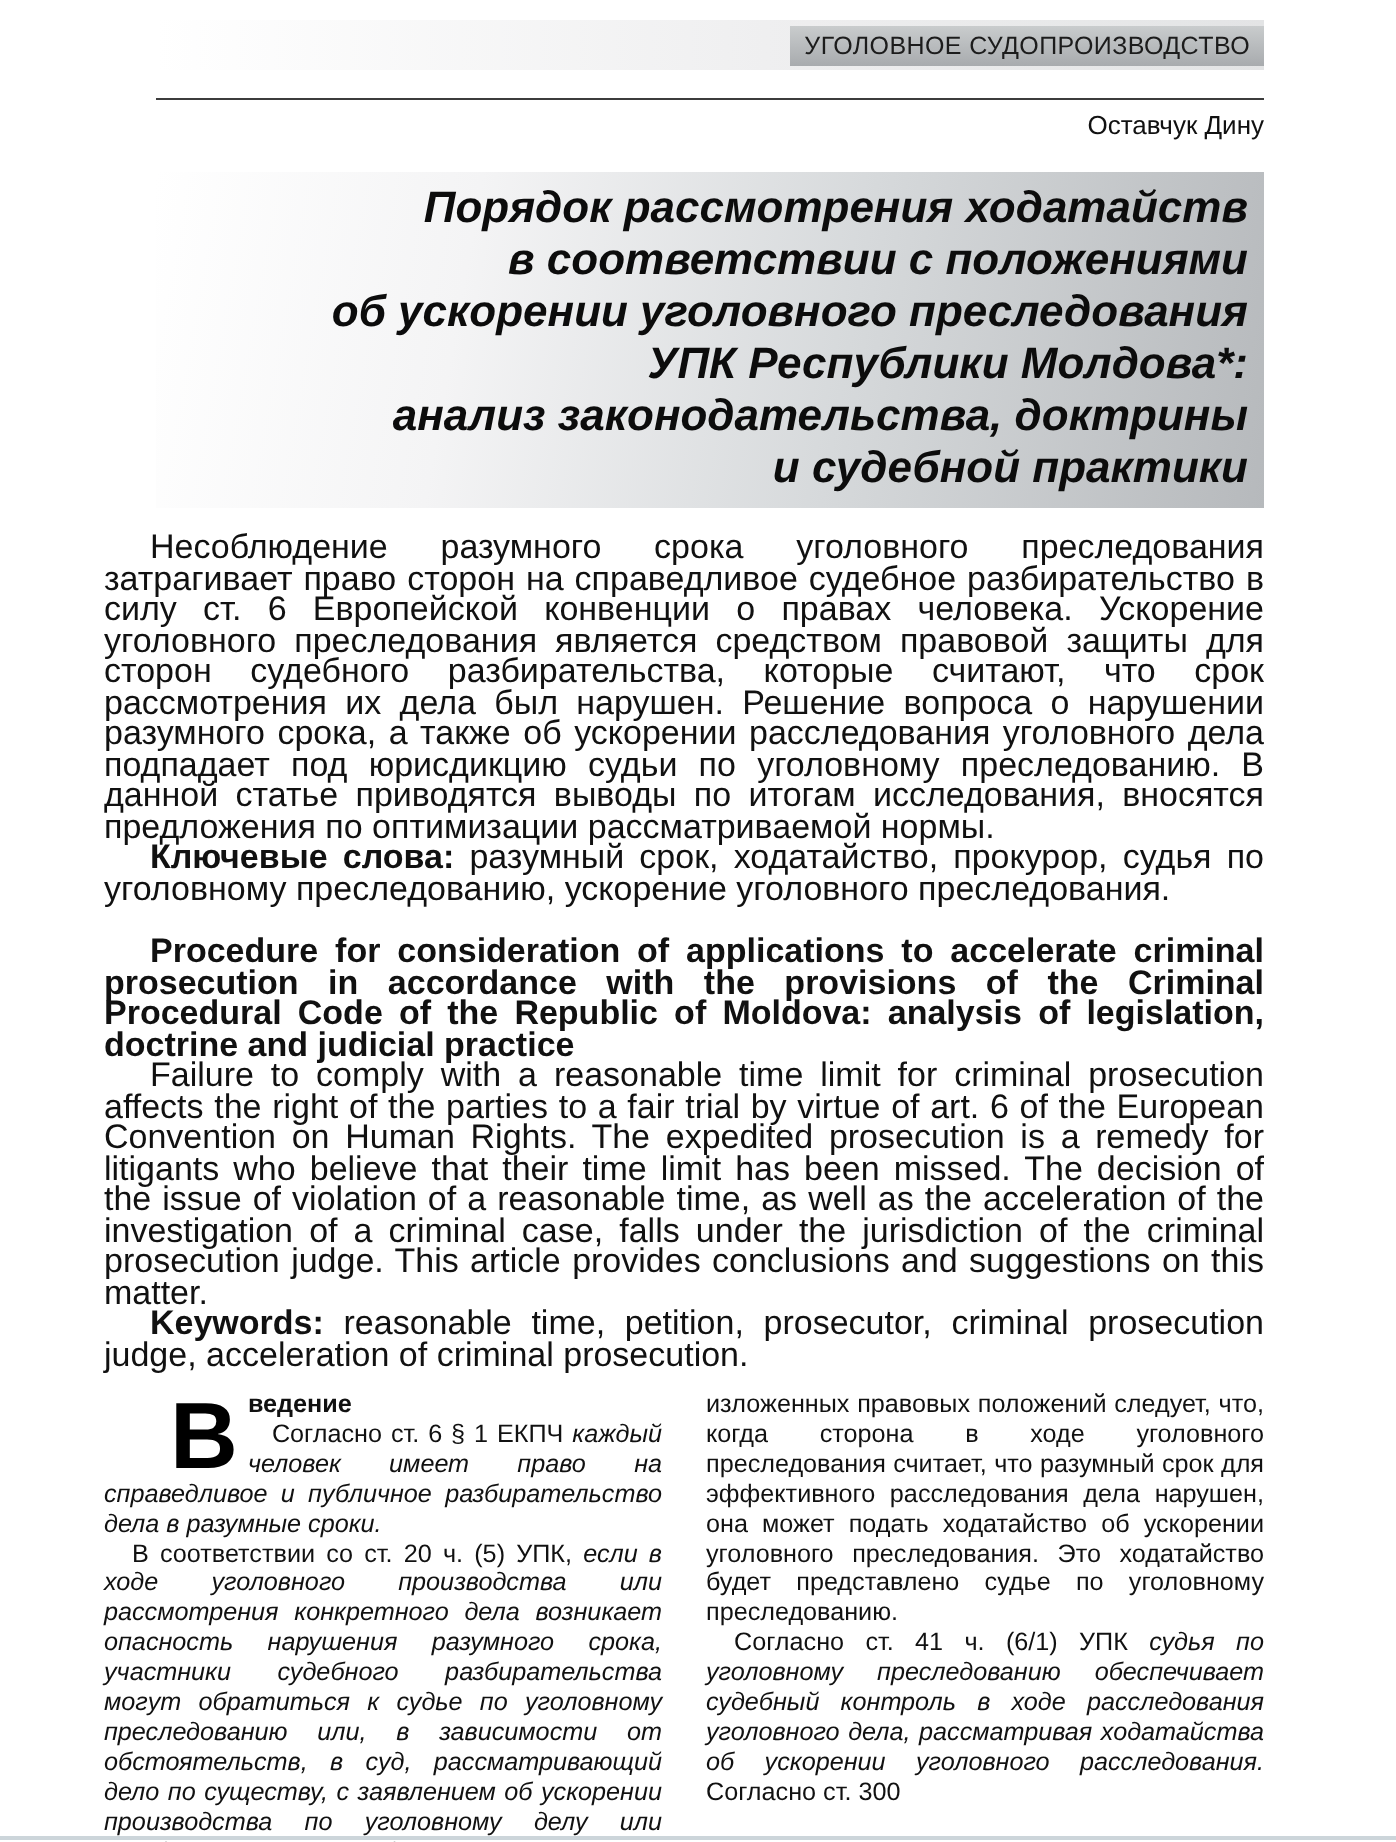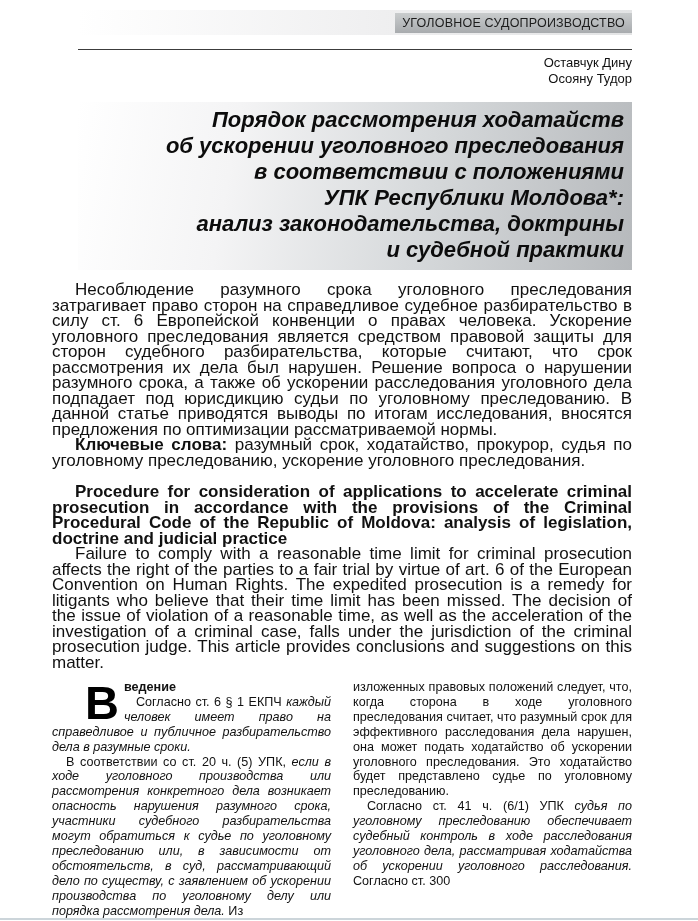--- a/index.html
+++ b/index.html
@@ -124,40 +124,40 @@
 
 <div class="page">
 
   <div class="head-indent">
     <div class="section-strip">
       <span class="section-label">УГОЛОВНОЕ СУДОПРОИЗВОДСТВО</span>
     </div>
     <div class="head-rule"></div>
     <div class="authors">
       <div>Оставчук Дину</div>
-      <div>Осояну Тудор</div>
     </div>
     <div class="title-block">
       <div>Порядок рассмотрения ходатайств</div>
+      <div>в соответствии с положениями</div>
       <div>об ускорении уголовного преследования</div>
-      <div>в соответствии с положениями</div>
       <div>УПК Республики Молдова*:</div>
       <div>анализ законодательства, доктрины</div>
       <div>и судебной практики</div>
     </div>
   </div>
 
   <div class="abstract abstract-ru">
     <p>Несоблюдение разумного срока уголовного преследования затрагивает право сторон на справедливое судебное разбирательство в силу ст. 6 Европейской конвенции о правах человека. Ускорение уголовного преследования является средством правовой защиты для сторон судебного разбирательства, которые считают, что срок рассмотрения их дела был нарушен. Решение вопроса о нарушении разумного срока, а также об ускорении расследования уголовного дела подпадает под юрисдикцию судьи по уголовному преследованию. В данной статье приводятся выводы по итогам исследования, вносятся предложения по оптимизации рассматриваемой нормы.</p>
     <p><b>Ключевые слова:</b><span> разумный срок, ходатайство, прокурор, судья по уголовному преследованию, ускорение уголовного преследования.</span></p>
   </div>
 
   <div class="abstract abstract-en">
     <p class="en-title">Procedure for consideration of applications to accelerate criminal prosecution in accordance with the provisions of the Criminal Procedural Code of the Republic of Moldova: analysis of legislation, doctrine and judicial practice</p>
     <p>Failure to comply with a reasonable time limit for criminal prosecution affects the right of the parties to a fair trial by virtue of art. 6 of the European Convention on Human Rights. The expedited prosecution is a remedy for litigants who believe that their time limit has been missed. The decision of the issue of violation of a reasonable time, as well as the acceleration of the investigation of a criminal case, falls under the jurisdiction of the criminal prosecution judge. This article provides conclusions and suggestions on this matter.</p>
+    <p><b>Keywords:</b><span> reasonable time, petition, prosecutor, criminal prosecution judge, acceleration of criminal prosecution.</span></p>
   </div>
 
   <div class="columns">
     <div class="col">
       <div class="intro-block">
         <span class="dropcap">В</span>
         <div class="intro-heading">ведение</div>
         <p><span class="seg-regular">Согласно ст. 6 § 1 ЕКПЧ </span><span class="seg-italic">каждый человек имеет право на справедливое и публичное разбирательство дела в разумные сроки.</span></p>
       </div>
       <p class="indent"><span class="seg-regular">В соответствии со ст. 20 ч. (5) УПК, </span><span class="seg-italic">если в ходе уголовного производства или рассмотрения конкретного дела возникает опасность нарушения разумного срока, участники судебного разбирательства могут обратиться к судье по уголовному преследованию или, в зависимости от обстоятельств, в суд, рассматривающий дело по существу, с заявлением об ускорении производства по уголовному делу или порядка рассмотрения дела.</span><span class="seg-regular"> Из</span></p>

